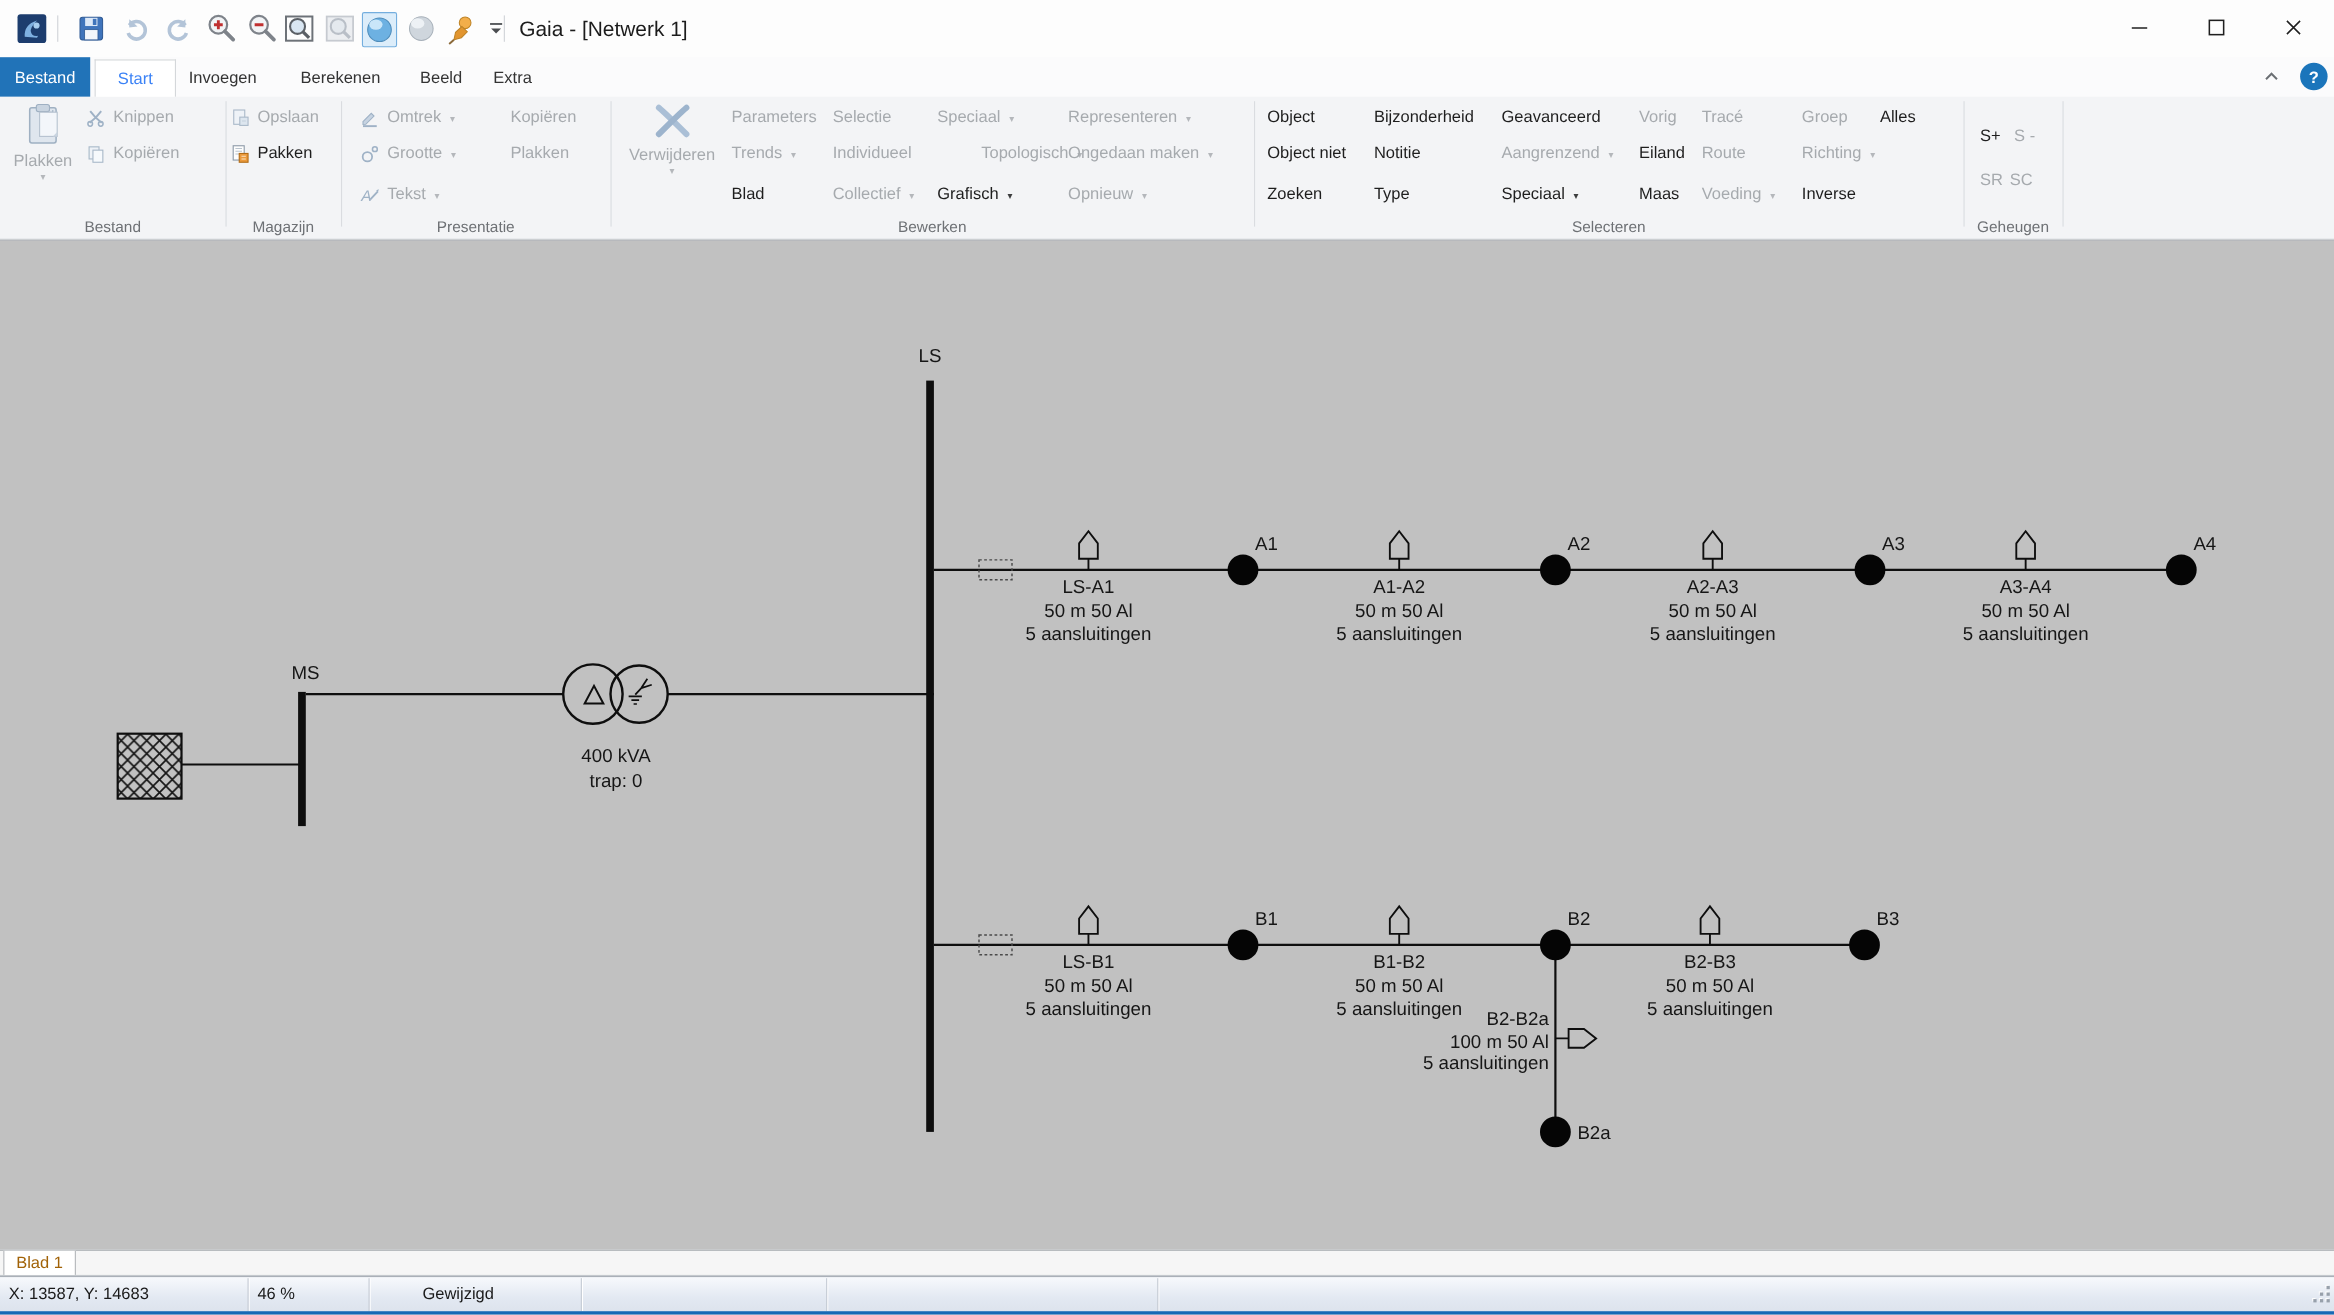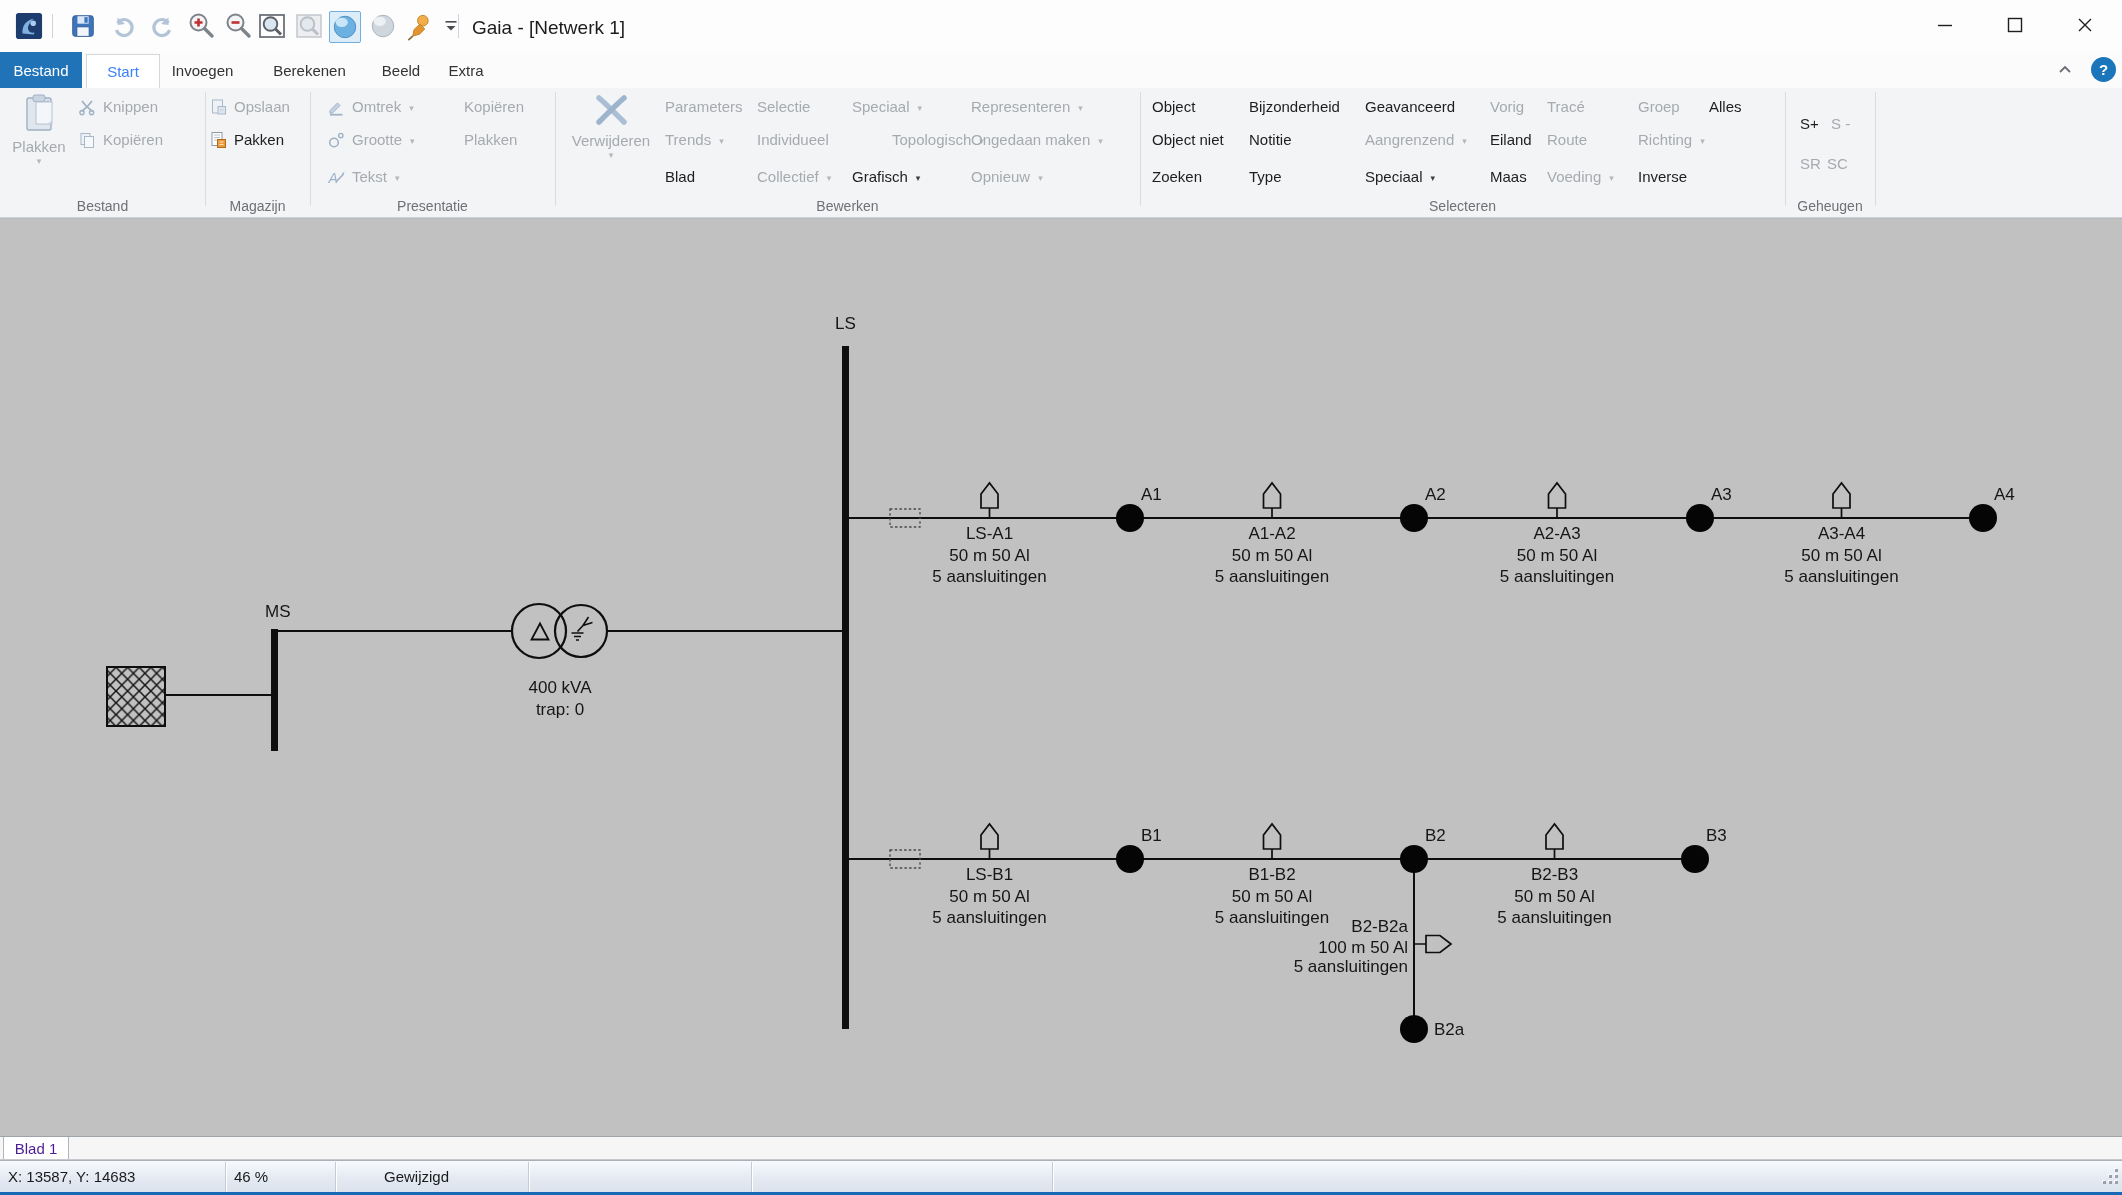--- a/index.html
+++ b/index.html
@@ -35,21 +35,21 @@
   .rbig .blabel{margin-top:5px}
   .rbig .bdd{font-size:9px;color:#b4b7bb;margin-top:1px}
   .rbig.dis{color:#a6aaae}
   
   #canvas{position:absolute;left:0;top:218px;width:2122px;height:918px;background:#c1c1c1;border-top:1px solid #b6b9bd;box-sizing:border-box}
   
   #sheetbar{position:absolute;left:0;top:1136px;width:2122px;height:24px;background:#f6f6f6;
             border-top:1px solid #9fa4a9;border-bottom:1px solid #c4c8cd;box-sizing:border-box}
   #sheettab{position:absolute;left:3px;top:0;width:66px;height:22px;background:#ffffff;
             border-left:1px solid #b2b5b9;border-right:1px solid #b2b5b9;box-sizing:border-box;
-            display:flex;align-items:center;justify-content:center;font-size:15px;color:#4c1d95}
+            display:flex;align-items:center;justify-content:center;font-size:15px;color:#a16207}
   
   #statusbar{position:absolute;left:0;top:1160px;width:2122px;height:32px;
              background:linear-gradient(#f7f9fc,#e3e9f2 60%,#dde3ed);border-top:1px solid #aab0b8;box-sizing:border-box}
   .ssep{position:absolute;top:1px;width:1px;height:30px;background:#c5cbd4;box-shadow:1px 0 0 #ffffff}
   .stext{position:absolute;top:0;height:31px;line-height:31px;font-size:15px;color:#1a1a1a;white-space:nowrap}
   #grip{position:absolute;right:4px;top:8px;width:22px;height:20px}
   .gd{position:absolute;width:3px;height:3px;background:#97a0ab;box-shadow:-1px -1px 0 #fdfdfd}
   #bottomstrip{position:absolute;left:0;top:1192px;width:2122px;height:3px;background:#1769b5}
   svg text{font-family:"Liberation Sans",sans-serif}
 </style>

